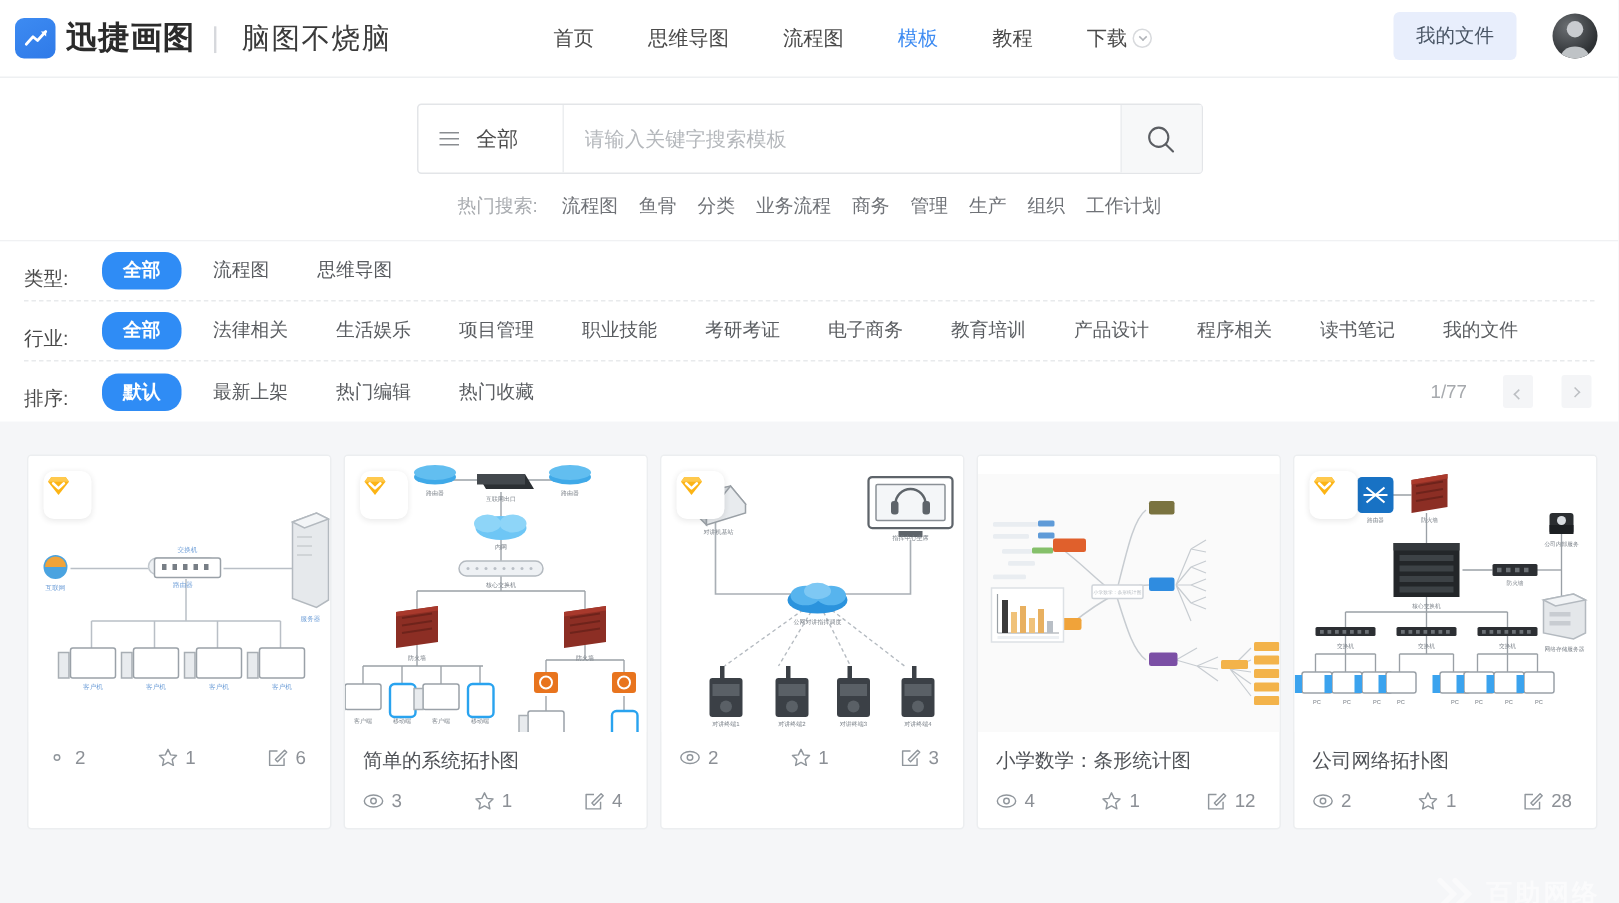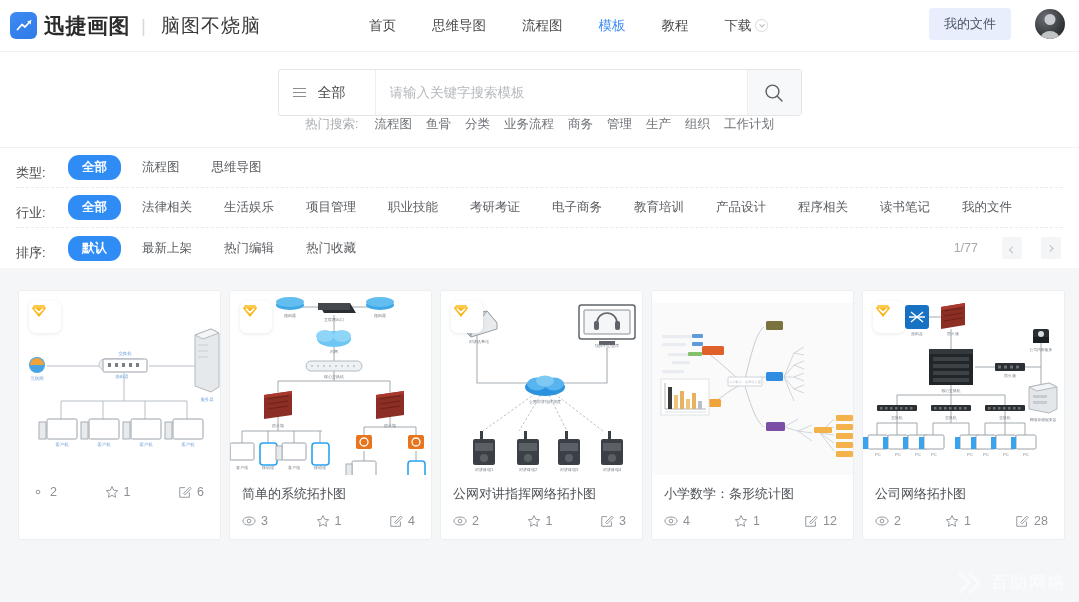--- a/index.html
+++ b/index.html
@@ -94,21 +94,21 @@
     flex: 1; border: 0; outline: none; padding: 0 14px;
     font-size: 13.5px; color: #333;
     font-family: "Liberation Sans", sans-serif; background: transparent;
   }
   .search-input::placeholder { color: #b5b8bc; }
   .search-go {
     width: 54px; background: #f7f8f9; border-left: 1px solid #eceef0;
     display: flex; align-items: center; justify-content: center; cursor: pointer;
   }
   .hot-row {
-    display: flex; align-items: flex-end; gap: 14px;
+    margin-top: 13px; display: flex; align-items: flex-end; gap: 14px;
     font-size: 12.5px; color: #9a9da1;
   }
   .hot-label { color: #a9acb0; margin-right: 2px; }
   .hot-tag { color: #6f7277; cursor: pointer; white-space: nowrap; }
 
   
   .filters { background: #fff; padding: 0 16px; }
   .filter-row {
     display: flex; align-items: center; height: 40px;
     border-bottom: 1px dashed #e8eaec; position: relative;
@@ -619,21 +619,20 @@
               <text x="166" y="56">指挥中心坐席</text>
             <text x="104" y="112">公网对讲指挥调度</text>
             <text x="43" y="180">对讲终端1</text>
               <text x="87" y="180">对讲终端2</text>
               <text x="128" y="180">对讲终端3</text>
               <text x="171" y="180">对讲终端4</text>
           </g>
         </svg>
       </div>
       <div class="card-body">
-        <div class="card-title">公网对讲指挥网络拓扑图</div>
         <div class="stats">
           <div class="stat">
             <svg width="14" height="14" viewBox="0 0 16 16">
                 <ellipse cx="8" cy="8" rx="7" ry="4.6" fill="none" stroke="#90969c" stroke-width="1.1"></ellipse>
                 <circle cx="8" cy="8" r="2.1" fill="none" stroke="#90969c" stroke-width="1.1"></circle>
               </svg>
             <span>2</span>
           </div>
           <div class="stat">
             <svg width="14" height="14" viewBox="0 0 16 16">

